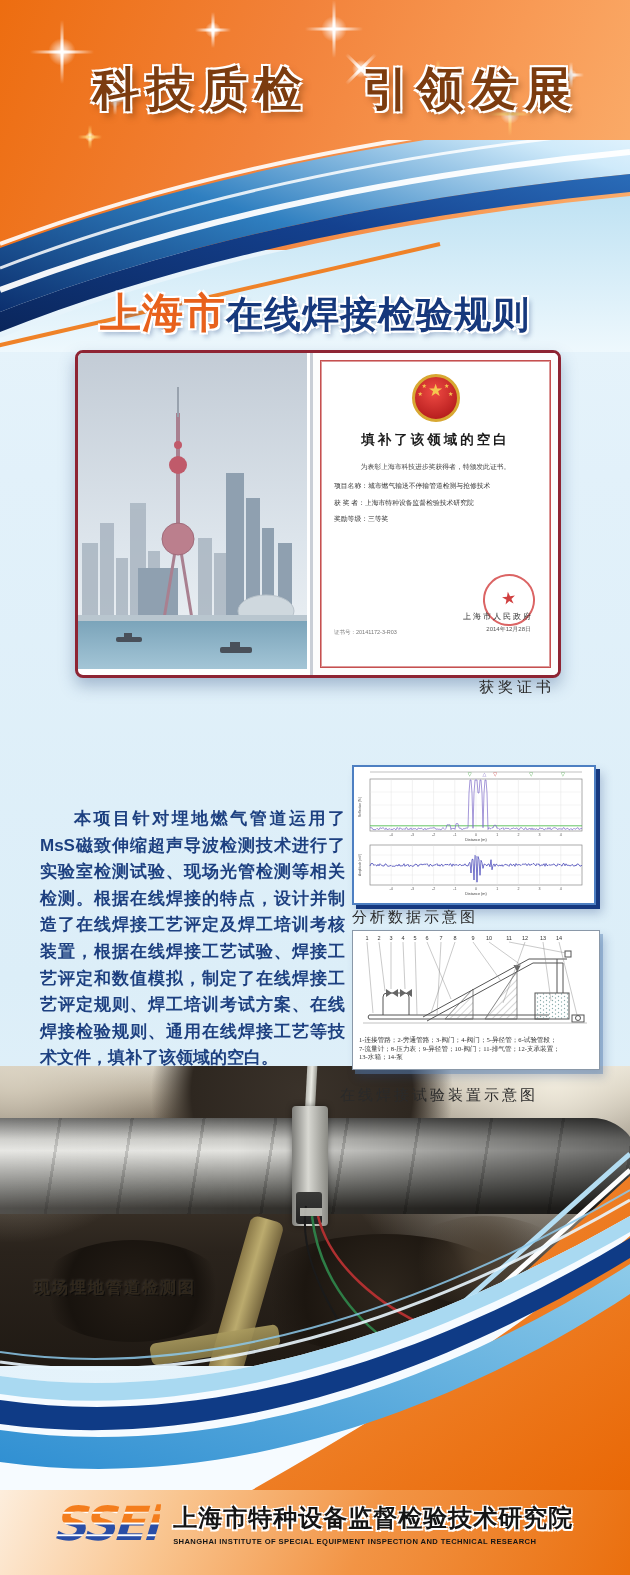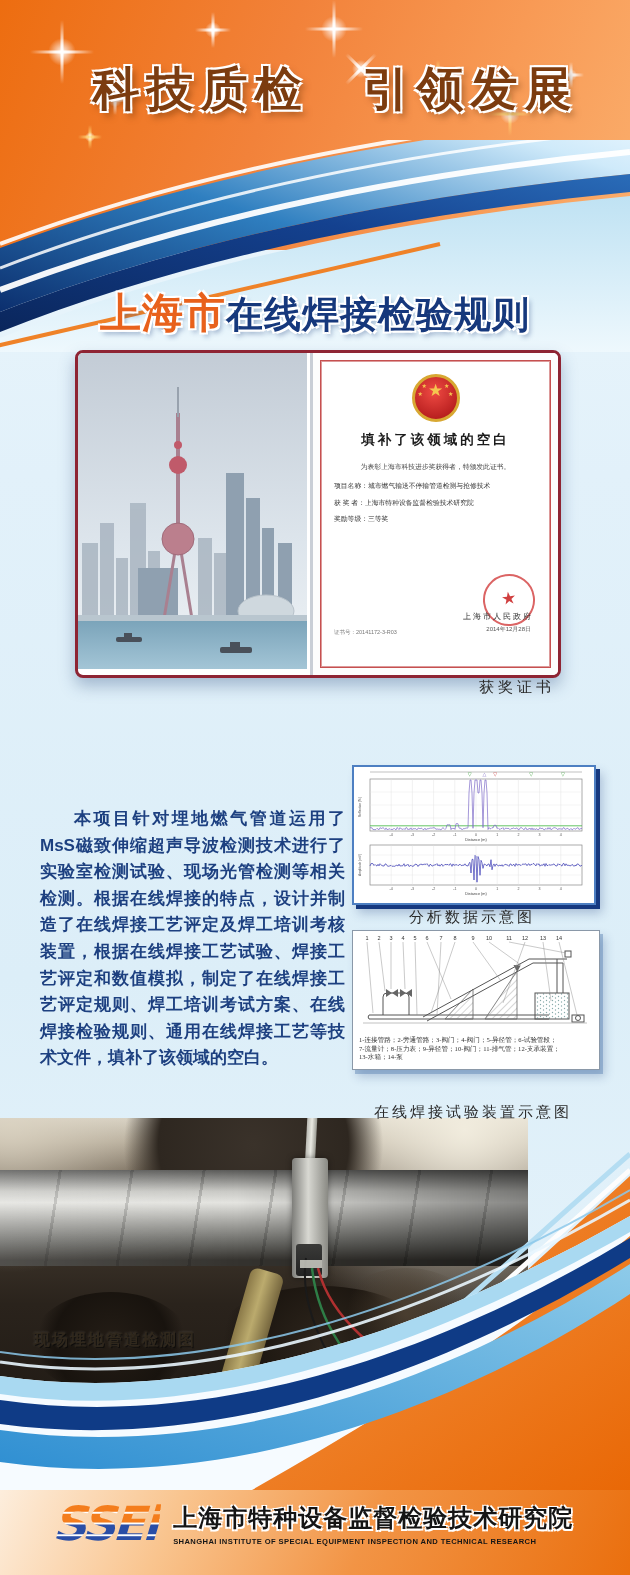--- a/index.html
+++ b/index.html
@@ -58,29 +58,29 @@
   
   .proj-title{position:absolute;left:0;top:720px;width:100%;text-align:center;z-index:3;
     font-size:25.5px;font-weight:800;color:#e8611c;letter-spacing:.5px;
     text-shadow:1px 1px 0 #fff,2px 3px 4px rgba(120,60,10,.25);}
   .body-col{position:absolute;left:40px;top:770px;width:305px;z-index:5;
     font-size:17px;line-height:26.6px;font-weight:600;color:#1d4080;text-align:justify;margin-top:36px;}
   .body-col p{margin:0;text-indent:2em;}
   
   .fig1{position:absolute;left:352px;top:765px;width:240px;height:136px;z-index:3;background:#fff;
     border:2px solid #4d7fc2;box-shadow:4px 4px 0 #16397f,6px 8px 10px rgba(40,70,130,.3);}
-  .fig-cap{position:absolute;z-index:3;text-align:center;font-family:"Liberation Serif",serif;
+  .fig-cap{position:absolute;z-index:3;font-family:"Liberation Serif",serif;
     font-size:15px;letter-spacing:3px;color:#2a2a2a;}
   .cap1{left:352px;top:908px;width:240px;}
   .fig2{position:absolute;left:352px;top:930px;width:246px;height:138px;z-index:3;background:#fff;
     border:1px solid #8a98a8;box-shadow:3px 4px 0 rgba(90,130,180,.45),5px 7px 9px rgba(40,70,130,.25);}
   .fig2-legend{padding:1px 6px 0;font-size:6.6px;line-height:8.6px;color:#333;font-family:"Liberation Serif",serif;}
-  .cap2{left:340px;top:1086px;width:266px;margin-top:17px;}
-  
-  .site-photo{position:absolute;left:0;top:1118px;width:528px;height:300px;z-index:1;overflow:hidden;
+  .cap2{left:340px;top:1086px;width:266px;}
+  
+  .site-photo{position:absolute;left:0;top:1066px;width:630px;height:300px;z-index:1;overflow:hidden;
     background:linear-gradient(180deg,#d8d2c4 0%,#b5ab99 8%,#6b5f50 20%,#3f362c 38%,#2a231c 62%,#201a14 100%);}
   .ph-bright{position:absolute;inset:0;background:radial-gradient(circle at 88% 4%,rgba(243,238,224,.95) 0%,rgba(243,238,224,0) 38%),radial-gradient(circle at 2% 2%,rgba(220,212,195,.8) 0%,rgba(220,212,195,0) 25%);}
   .ph-mound{position:absolute;left:18%;top:-14%;width:60%;height:46%;border-radius:50%;
     background:radial-gradient(circle,#3a322a 0%,#2e2720 55%,rgba(46,39,32,0) 75%);}
   .pipe{position:absolute;left:-10px;top:52px;width:650px;height:96px;border-radius:0 48px 48px 0/0 50% 50% 0;
     background:linear-gradient(180deg,#5a5a58 0%,#c9c9c5 22%,#e4e4e0 34%,#a8a8a4 54%,#6e6e6a 74%,#35332f 94%);}
   .pipe::before{content:"";position:absolute;inset:0;border-radius:inherit;
     background:linear-gradient(90deg,rgba(255,255,255,.15),rgba(0,0,0,0) 38%,rgba(0,0,0,.32) 72%,rgba(0,0,0,.55) 100%),
     repeating-linear-gradient(99deg,transparent 0 68px,rgba(0,0,0,.16) 68px 71px);}
   .clamp{position:absolute;left:292px;top:40px;width:36px;height:120px;

